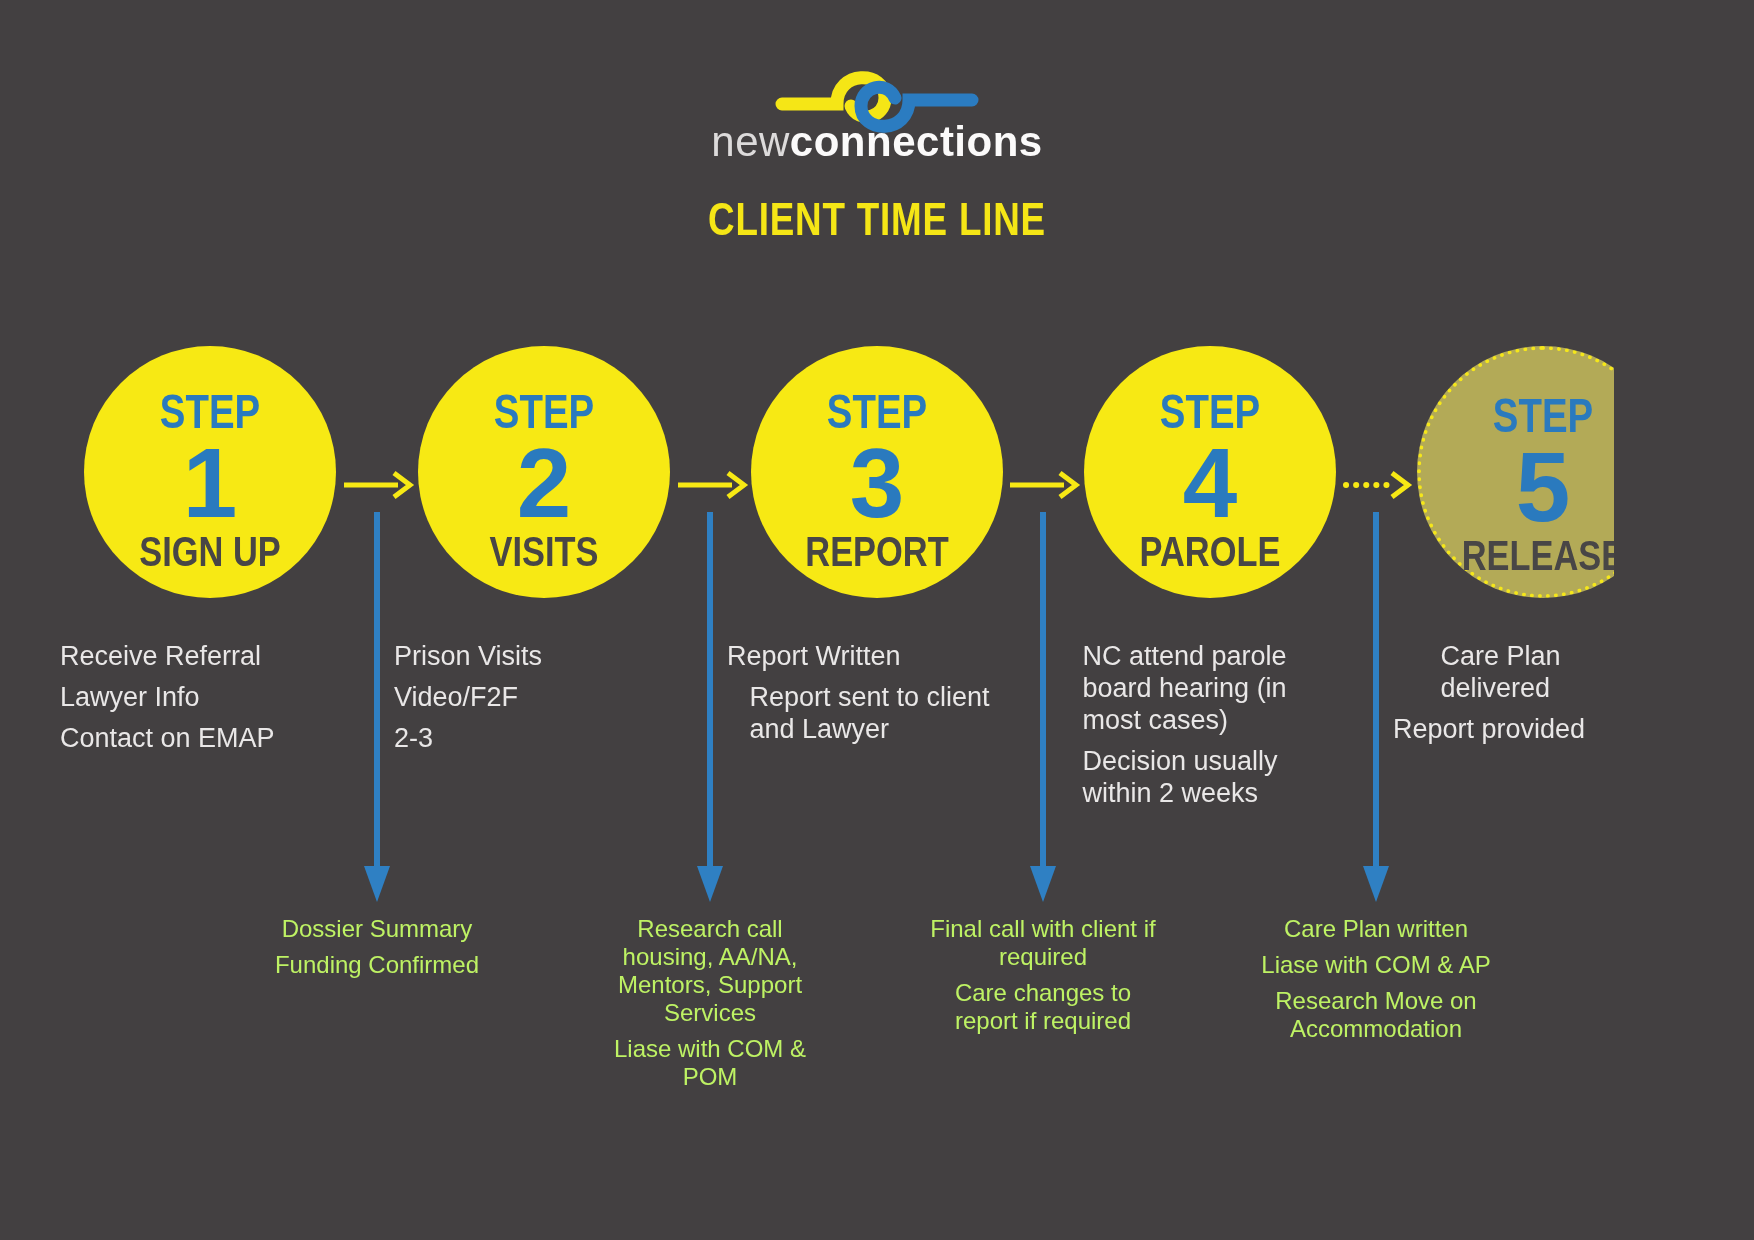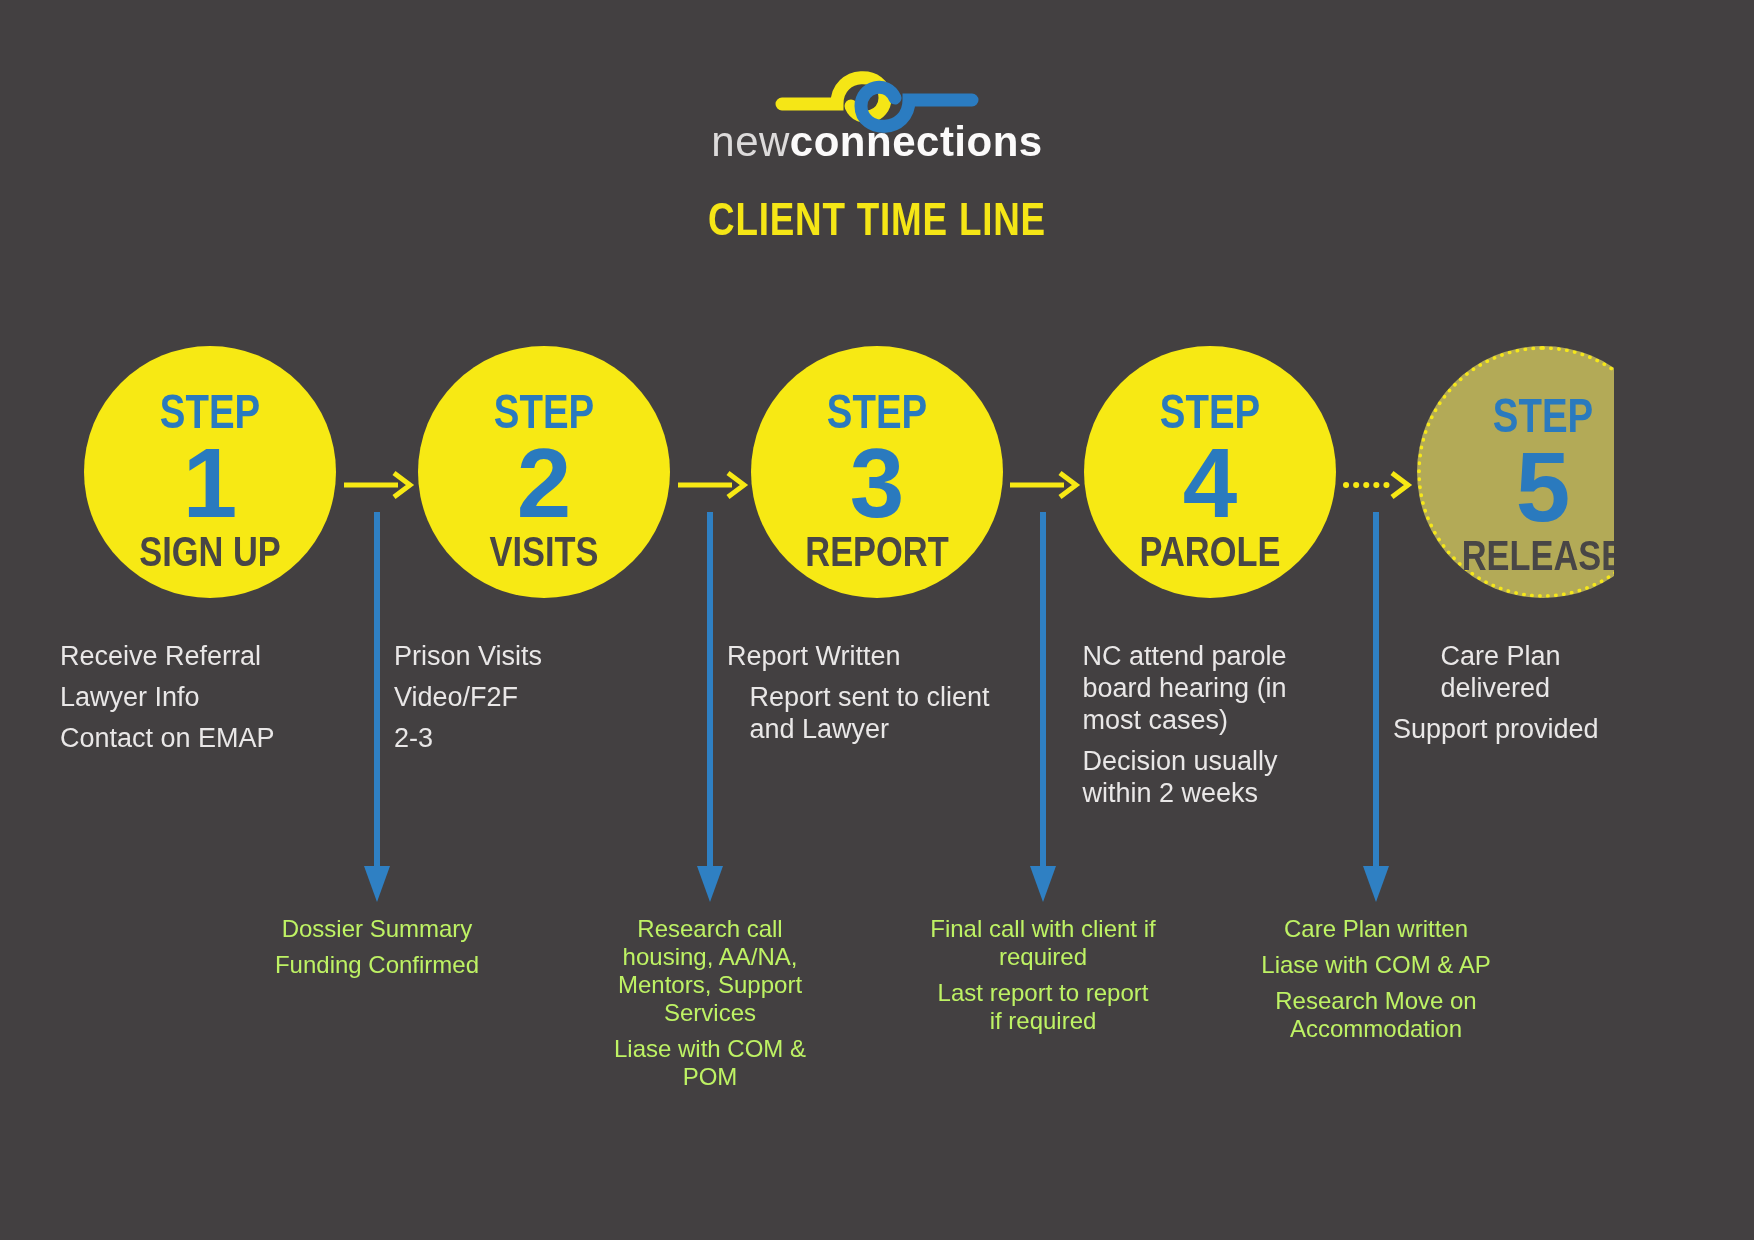--- a/index.html
+++ b/index.html
@@ -147,34 +147,34 @@
   <div class="detail-col" style="left:717px">
     <p style="max-width:300px">Report Written</p>
     <p style="max-width:255px">Report sent to client and Lawyer</p>
   </div>
   <div class="detail-col" style="left:1050px">
     <p style="max-width:255px">NC attend parole board hearing (in most cases)</p>
     <p style="max-width:255px">Decision usually within 2 weeks</p>
   </div>
   <div class="detail-col" style="left:1383px">
     <p style="max-width:205px">Care Plan delivered</p>
-    <p style="max-width:300px">Support provided</p>
+    <p style="max-width:300px">Report provided</p>
   </div>
 
   <div class="note-col" style="left:207px">
     <p style="max-width:300px">Dossier Summary</p>
     <p style="max-width:300px">Funding Confirmed</p>
   </div>
   <div class="note-col" style="left:540px">
     <p style="max-width:205px">Research call housing, AA/NA, Mentors, Support Services</p>
     <p style="max-width:205px">Liase with COM &amp; POM</p>
   </div>
   <div class="note-col" style="left:873px">
     <p style="max-width:300px">Final call with client if required</p>
-    <p style="max-width:215px">Last report to report if required</p>
+    <p style="max-width:215px">Care changes to report if required</p>
   </div>
   <div class="note-col" style="left:1206px">
     <p style="max-width:300px">Care Plan written</p>
     <p style="max-width:300px">Liase with COM &amp; AP</p>
     <p style="max-width:235px">Research Move on Accommodation</p>
   </div>
 
 </div>
 
 </body></html>

